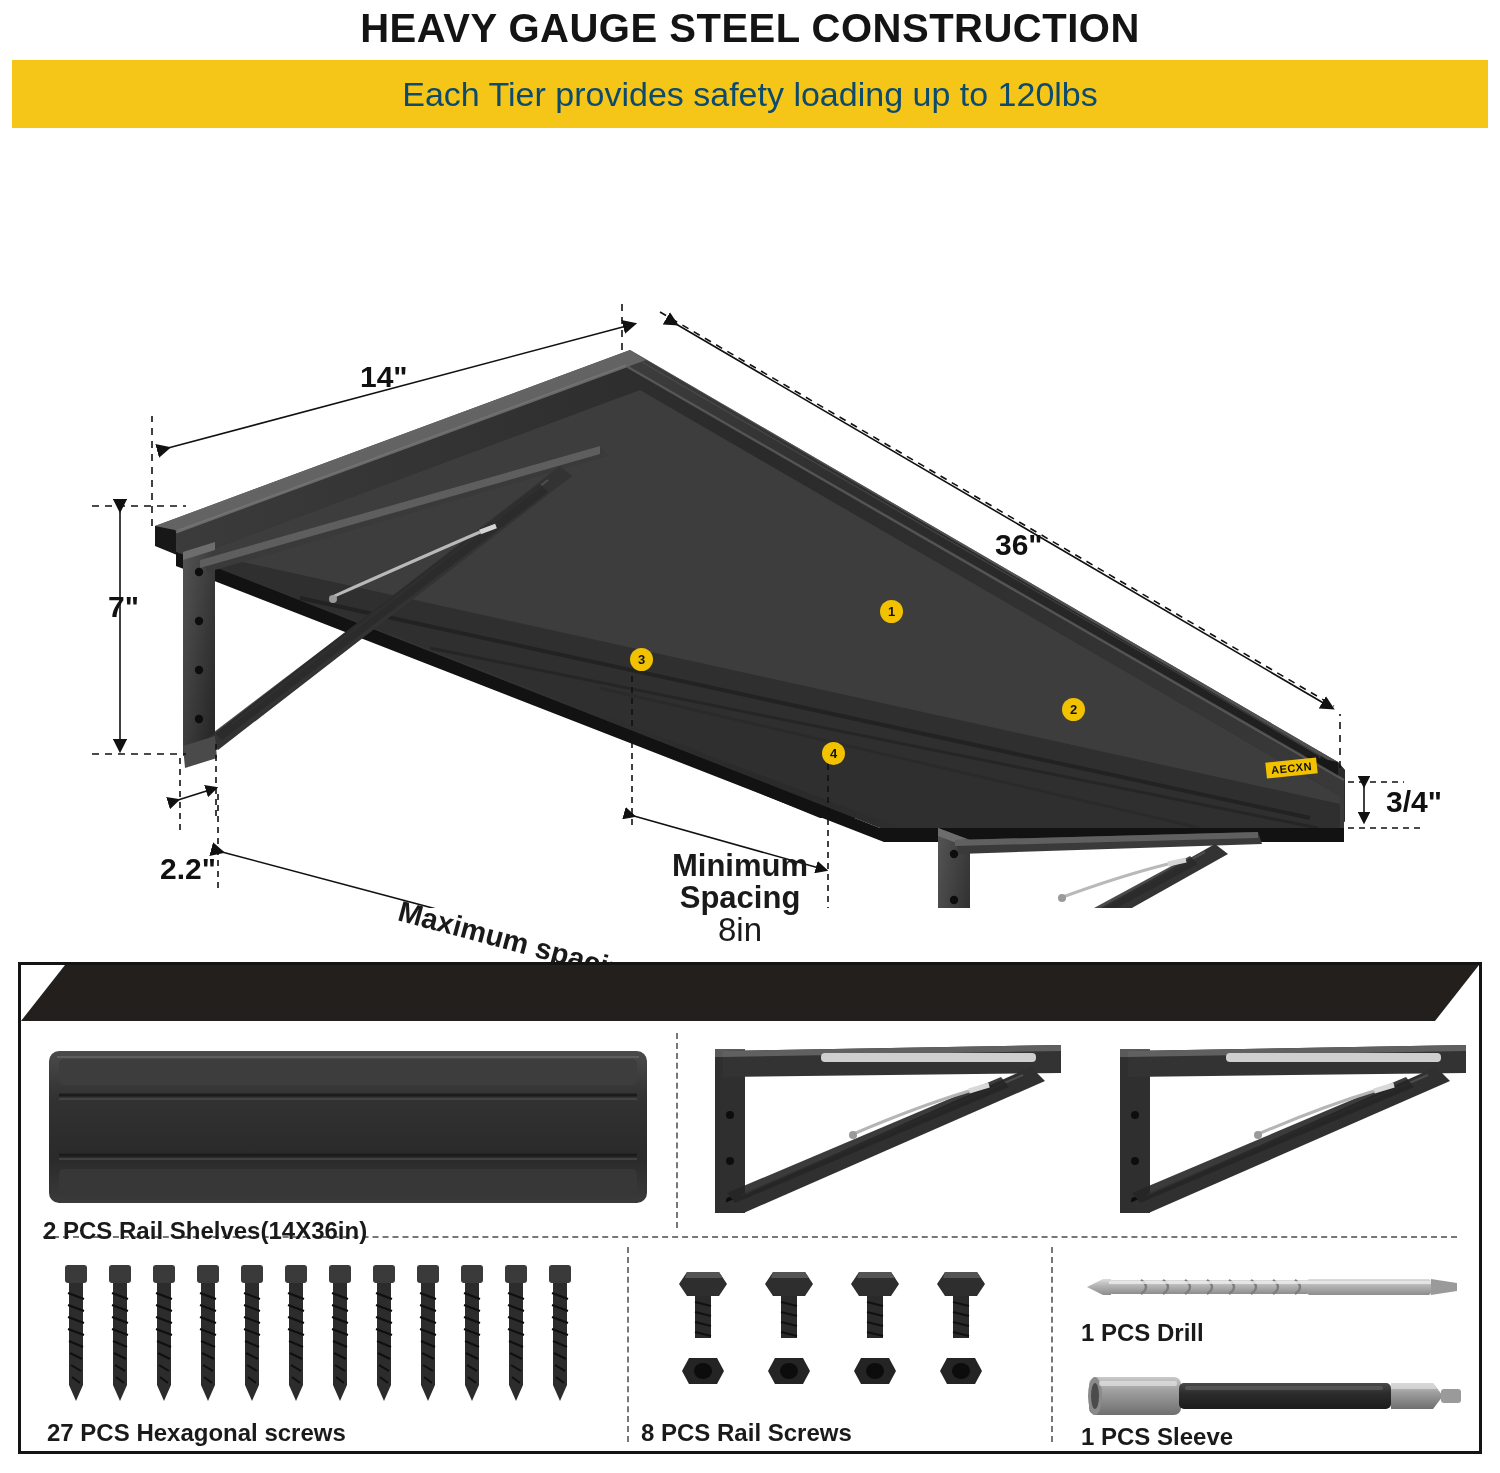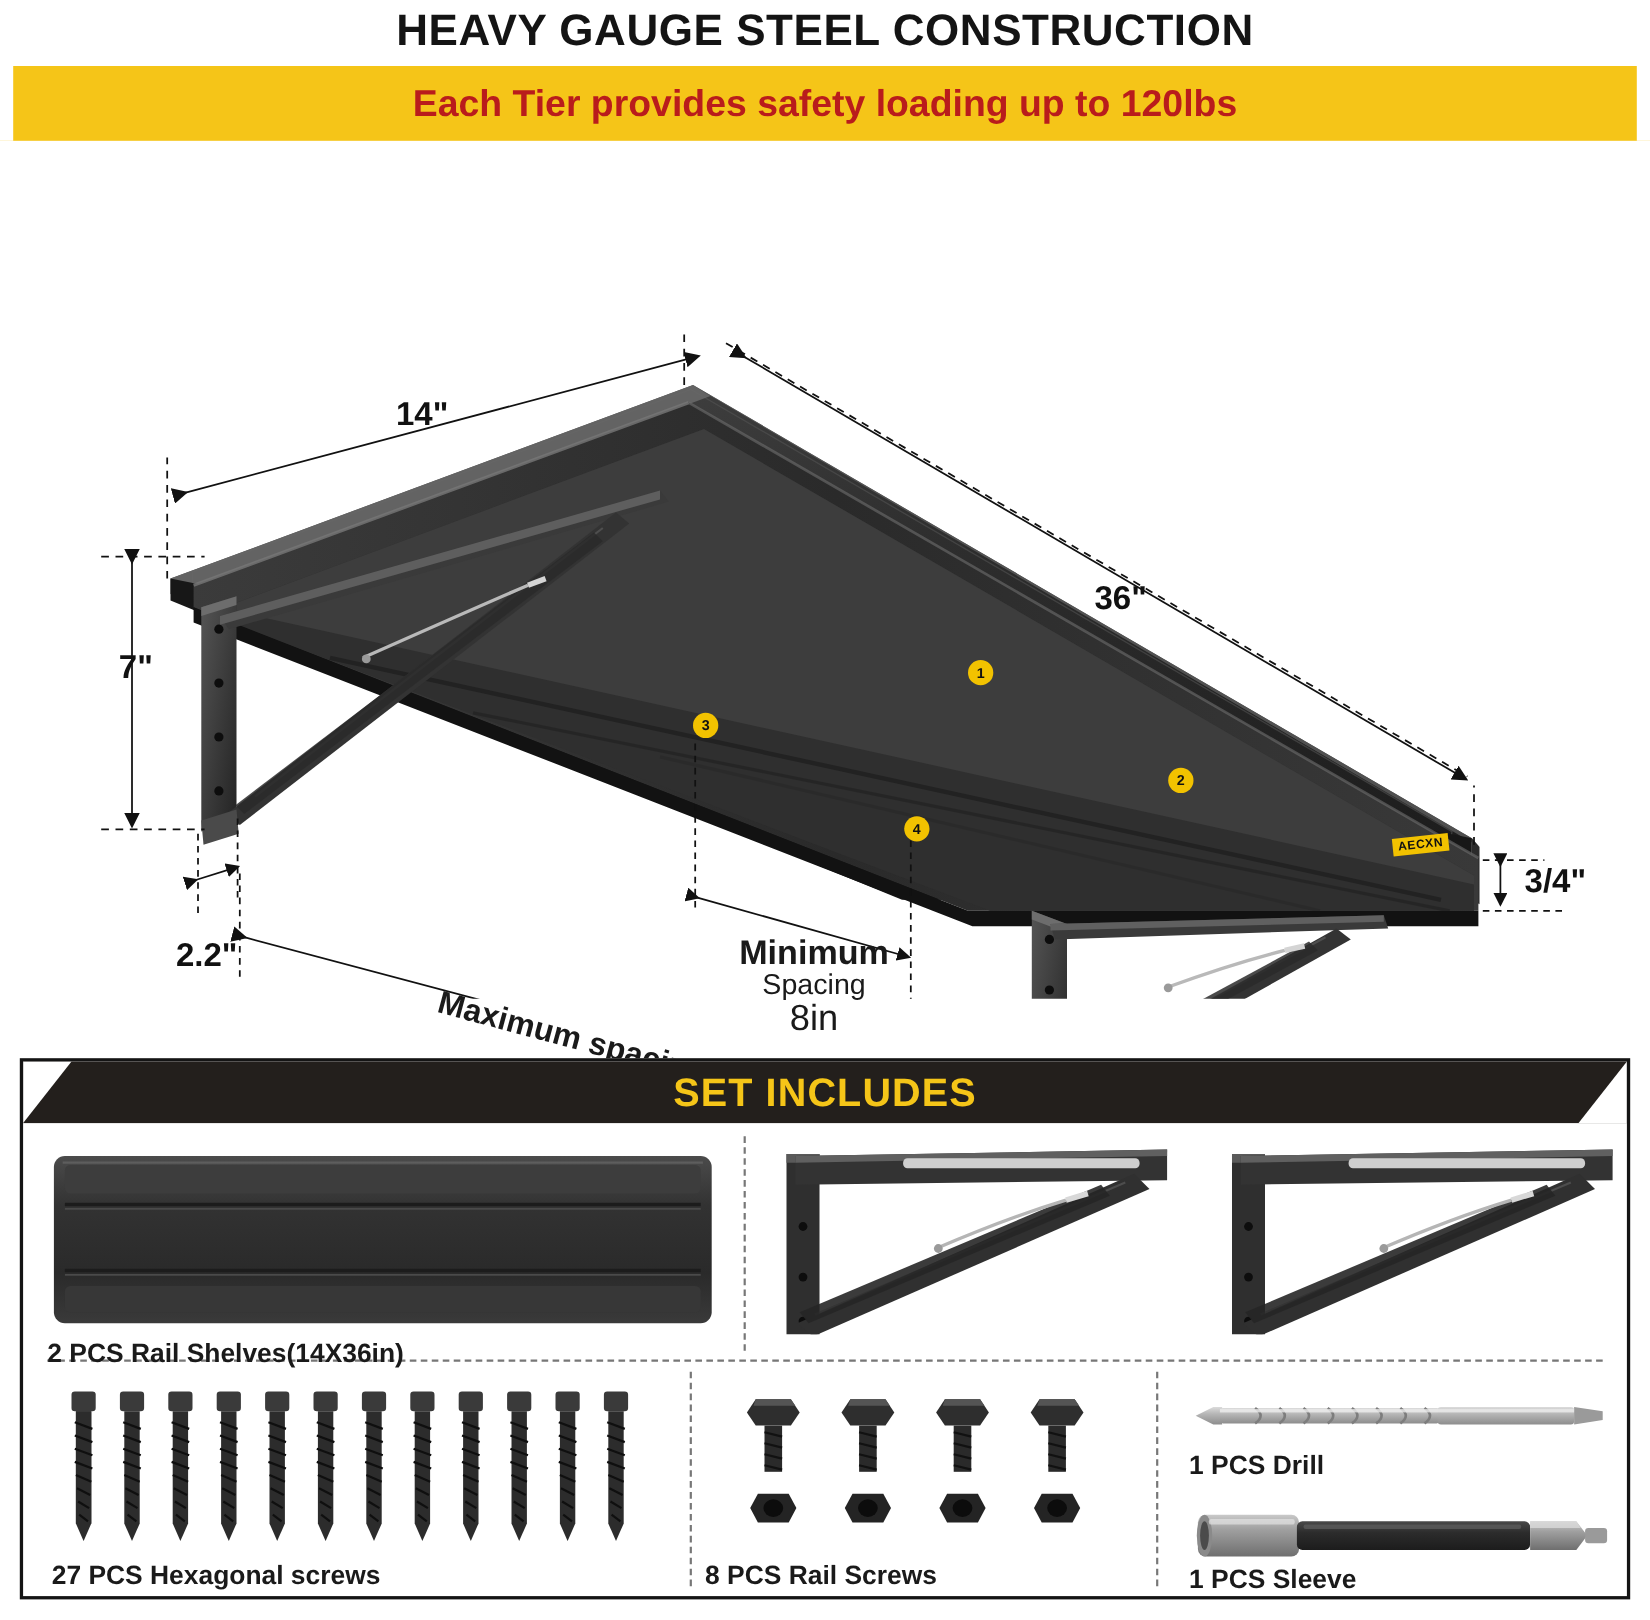--- a/index.html
+++ b/index.html
@@ -44,22 +44,22 @@
     position: absolute;
     top: 0;
     width: 12px;
     height: 68px;
     background: #ffffff;
   }
   .header-band::before { left: 0; }
   .header-band::after { right: 0; }
   .header-sub {
     font-size: 34px;
-    font-weight: bold;
-    color: #b91c1c;
+    font-weight: normal;
+    color: #0c4a6e;
     letter-spacing: 0px;
   }
 
   
   .diagram {
     position: relative;
     width: 1500px;
     height: 780px;
   }
   .diagram svg {
@@ -315,42 +315,41 @@
   </svg>
 
   <div class="dim-label" style="left:360px; top:232px;">14"</div>
   <div class="dim-label" style="left:995px; top:400px;">36"</div>
   <div class="dim-label" style="left:108px; top:462px;">7"</div>
   <div class="dim-label" style="left:1386px; top:657px;">3/4"</div>
   <div class="dim-label" style="left:160px; top:724px;">2.2"</div>
 
   <div style="position:absolute; left:672px; top:722px; text-align:center; line-height:1.02;">
     <div style="font-size:31px; font-weight:bold;">Minimum</div>
-    <div style="font-size:26px; font-weight:normal;">Spacing</div>
+    <div style="font-size:31px; font-weight:bold;">Spacing</div>
     <div style="font-size:33px; font-weight:normal;">8in</div>
   </div>
 
   <div style="position:absolute; left:405px; top:760px; transform:rotate(15deg); transform-origin:left top; white-space:nowrap;">
     <span style="font-size:29px; font-weight:bold;">Maximum spacing</span>
     <span style="font-size:37px; font-weight:bold; margin-left:8px;">33in</span>
   </div>
 
   <div class="callout" style="left:880px; top:472px;">1</div>
   <div class="callout" style="left:1062px; top:570px;">2</div>
   <div class="callout" style="left:630px; top:520px;">3</div>
   <div class="callout" style="left:822px; top:614px;">4</div>
 
   <div class="brandtag" style="left:1266px; top:632px;">AECXN</div>
 </div>
 
 <div class="set-panel">
   <div class="set-header">
     <div class="notch"></div>
     <div class="notch-r"></div>
-    <div class="set-header-title">SET INCLUDES</div>
   </div>
 
   <div class="set-body">
     <div class="divider-h"></div>
     <div class="divider-v" style="left:655px; top:12px; height:195px;"></div>
     <div class="divider-v" style="left:606px; top:226px; height:195px;"></div>
     <div class="divider-v" style="left:1030px; top:226px; height:195px;"></div>
 
     <svg style="position:absolute; left:22px; top:22px;" width="610" height="170">
       <defs>

